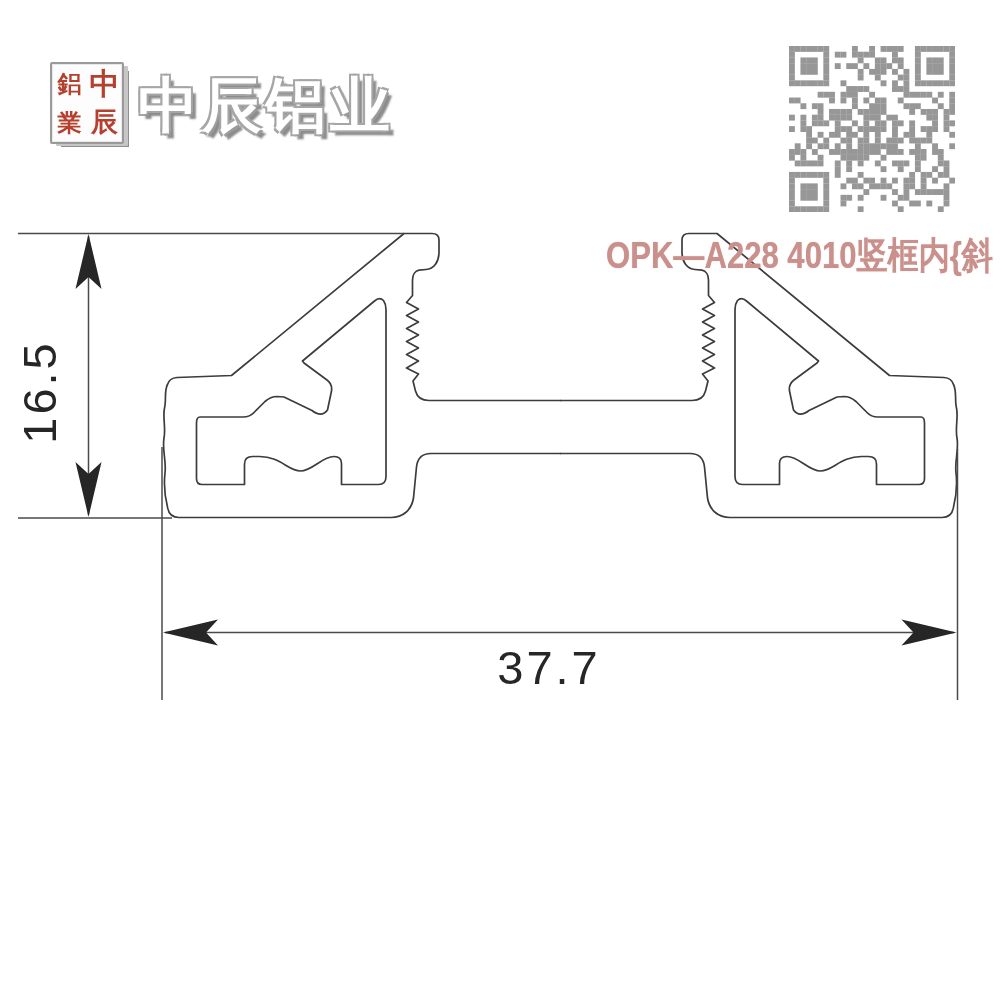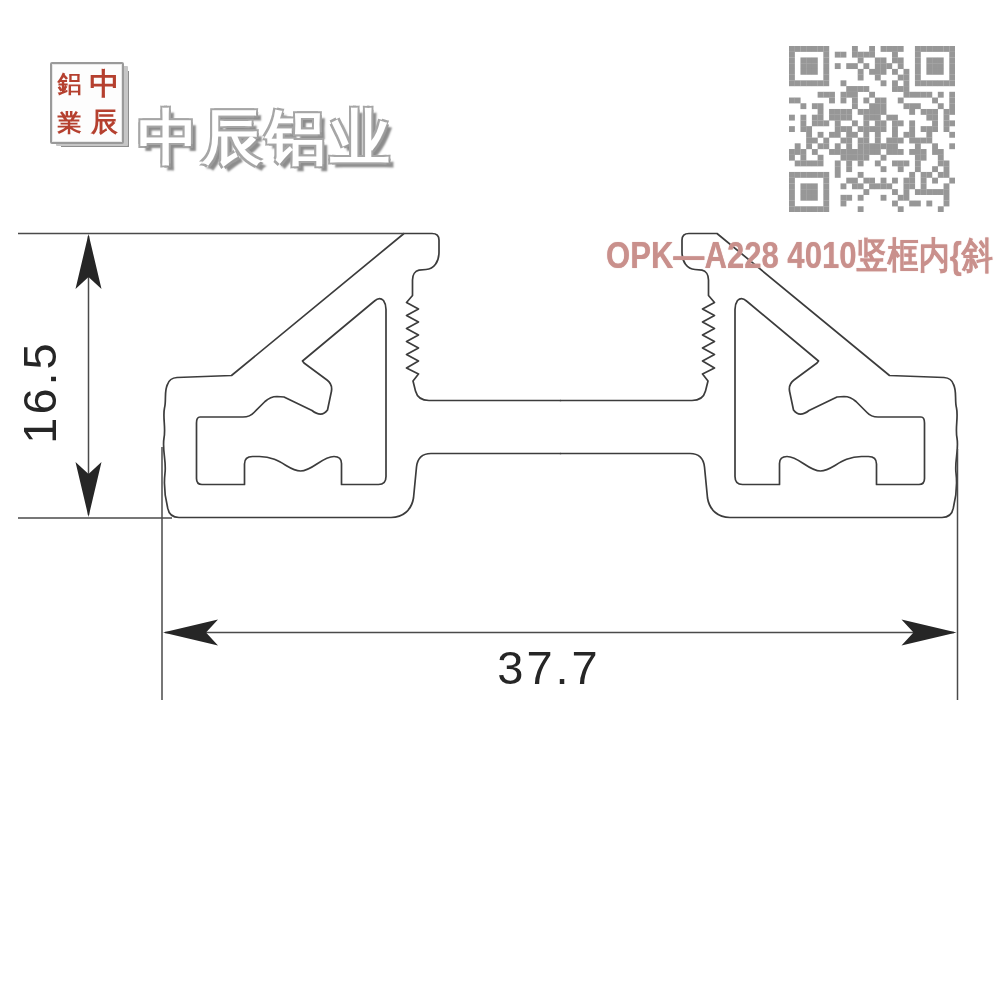--- a/index.html
+++ b/index.html
@@ -14,21 +14,21 @@
         align-items:center;justify-items:center;}
   .seal span{font-family:"Liberation Serif", serif;font-weight:bold;color:#b5402f;line-height:1;}
   .seal .c0{font-size:24px;}
   .seal .c1{font-size:30px;}
   .seal .c2{font-size:24px;}
   .seal .c3{font-size:27px;}
 
   .brand-title{position:absolute;left:138px;top:66px;font-size:60px;font-weight:bold;
         letter-spacing:4px;color:#ffffff;white-space:nowrap;
         text-shadow:-2px -2px 0 #a6a6a6, 2px -2px 0 #a6a6a6, -2px 2px 0 #a6a6a6, 2px 2px 0 #9a9a9a,
-                    5px 5px 2px #8c8c8c;margin-top:32px;}
+                    5px 5px 2px #8c8c8c;}
 
   
   .watermark{position:absolute;left:606px;top:231px;font-size:37px;font-weight:bold;
         color:#c9908c;white-space:nowrap;letter-spacing:0px;
         transform:scaleX(0.84);transform-origin:left center;
         text-shadow:0 0 1px #d8a9a5;z-index:5;}
 
   
   svg.drawing{position:absolute;left:0;top:0;width:1000px;height:1000px;}
   .outline{fill:none;stroke:#3c3c3c;stroke-width:1.7;stroke-linejoin:round;stroke-linecap:round;}

